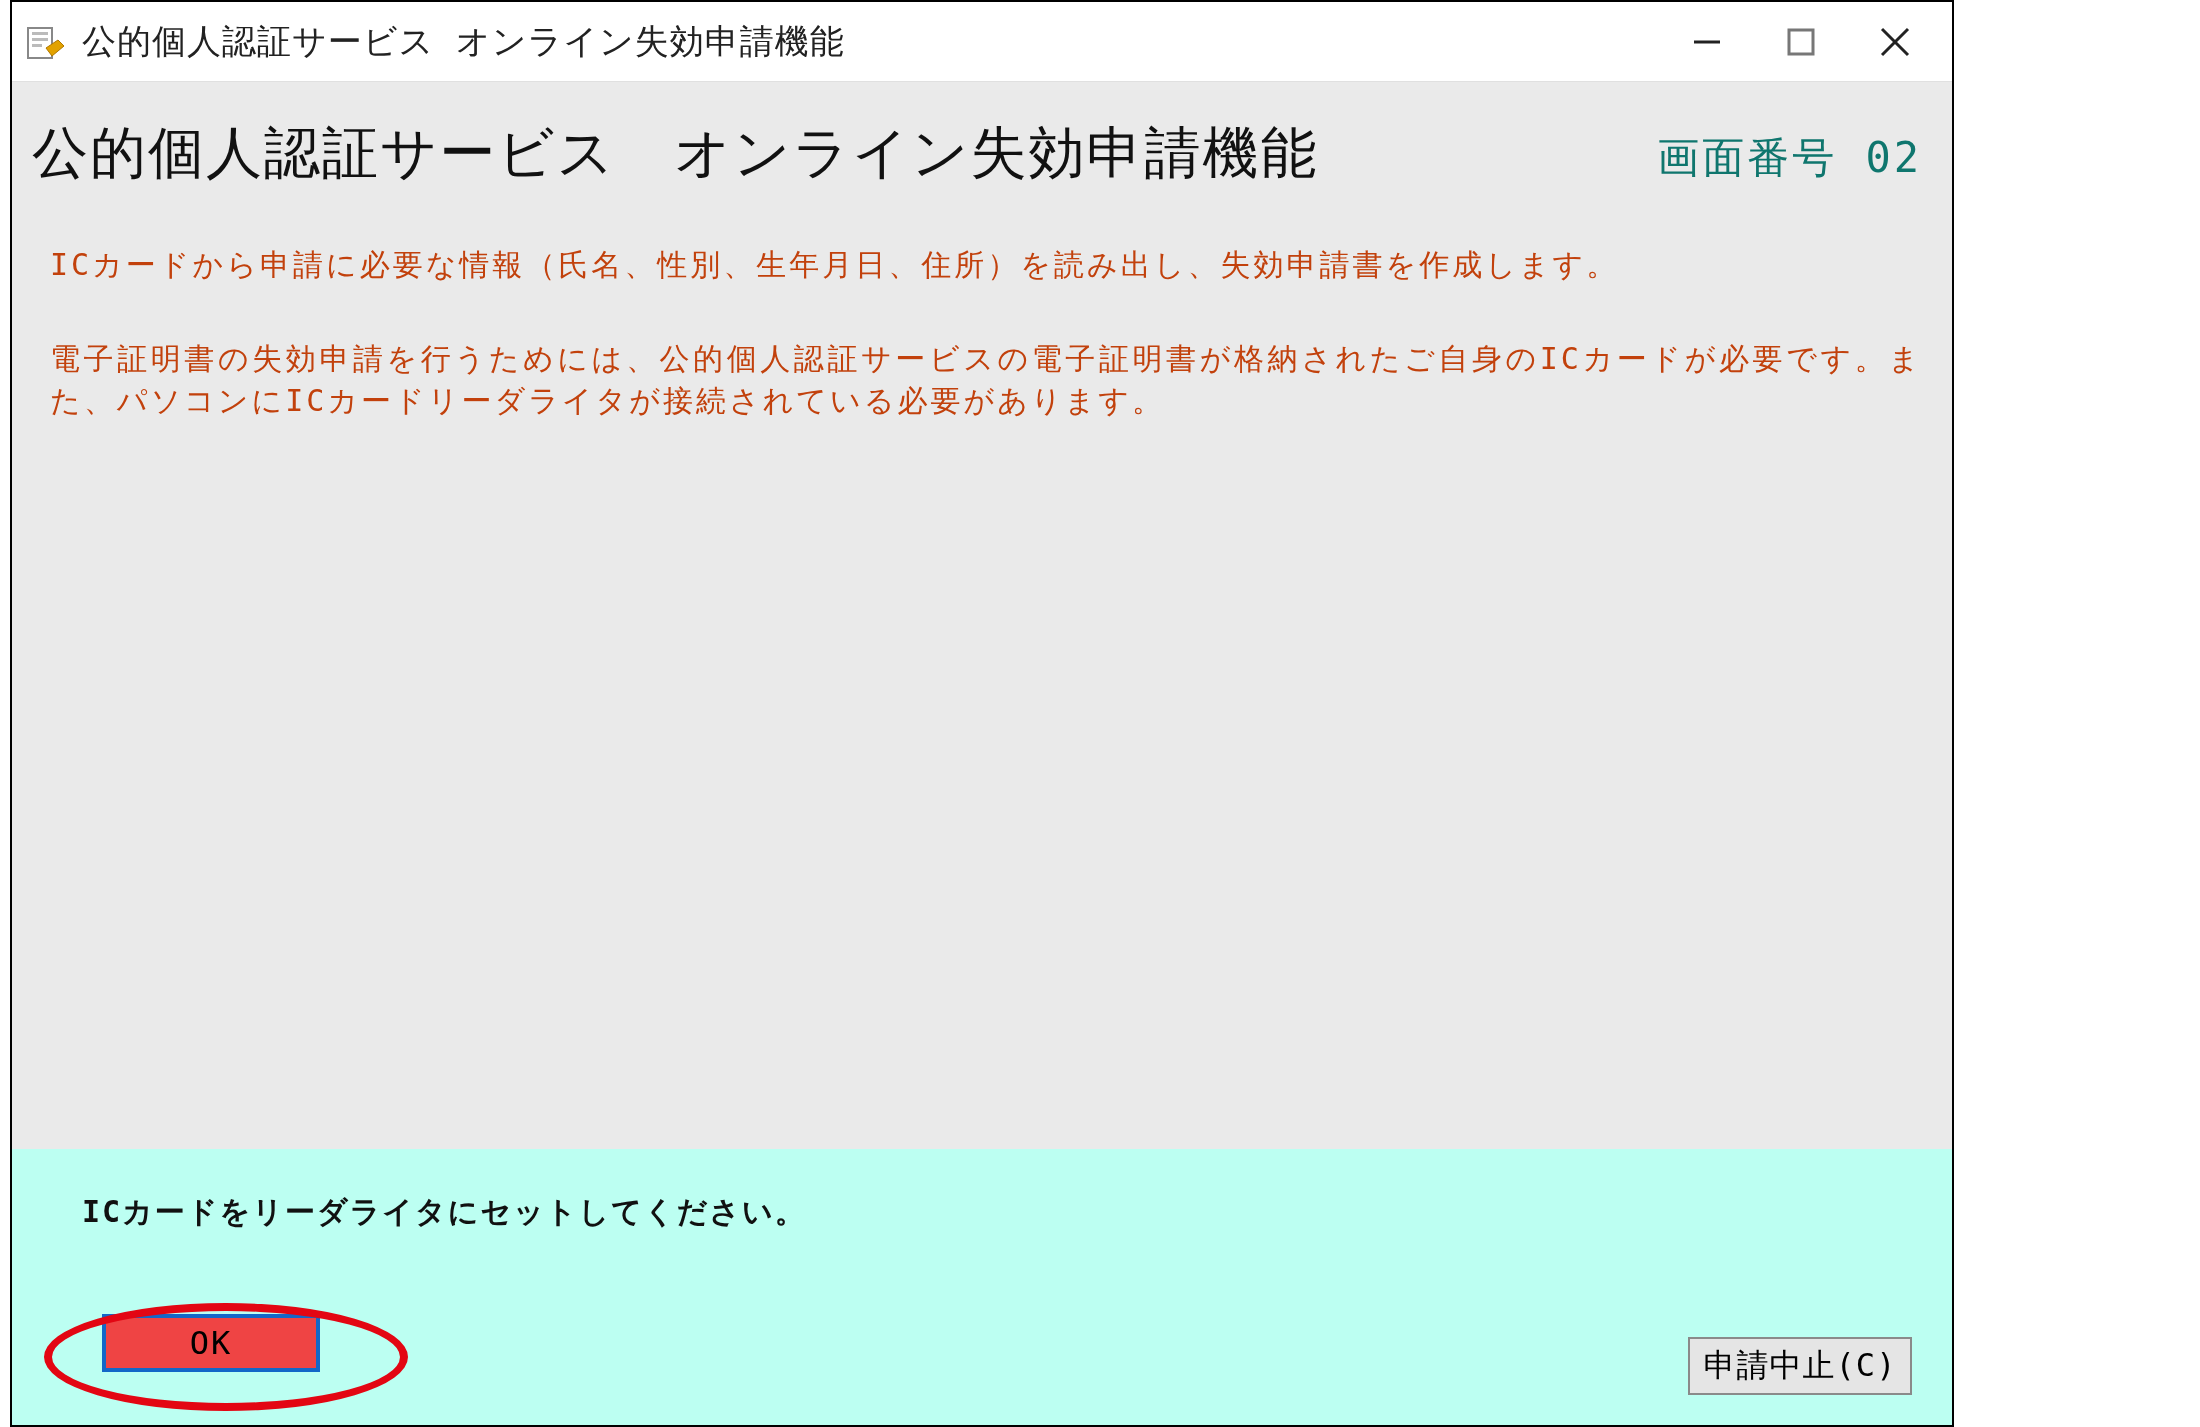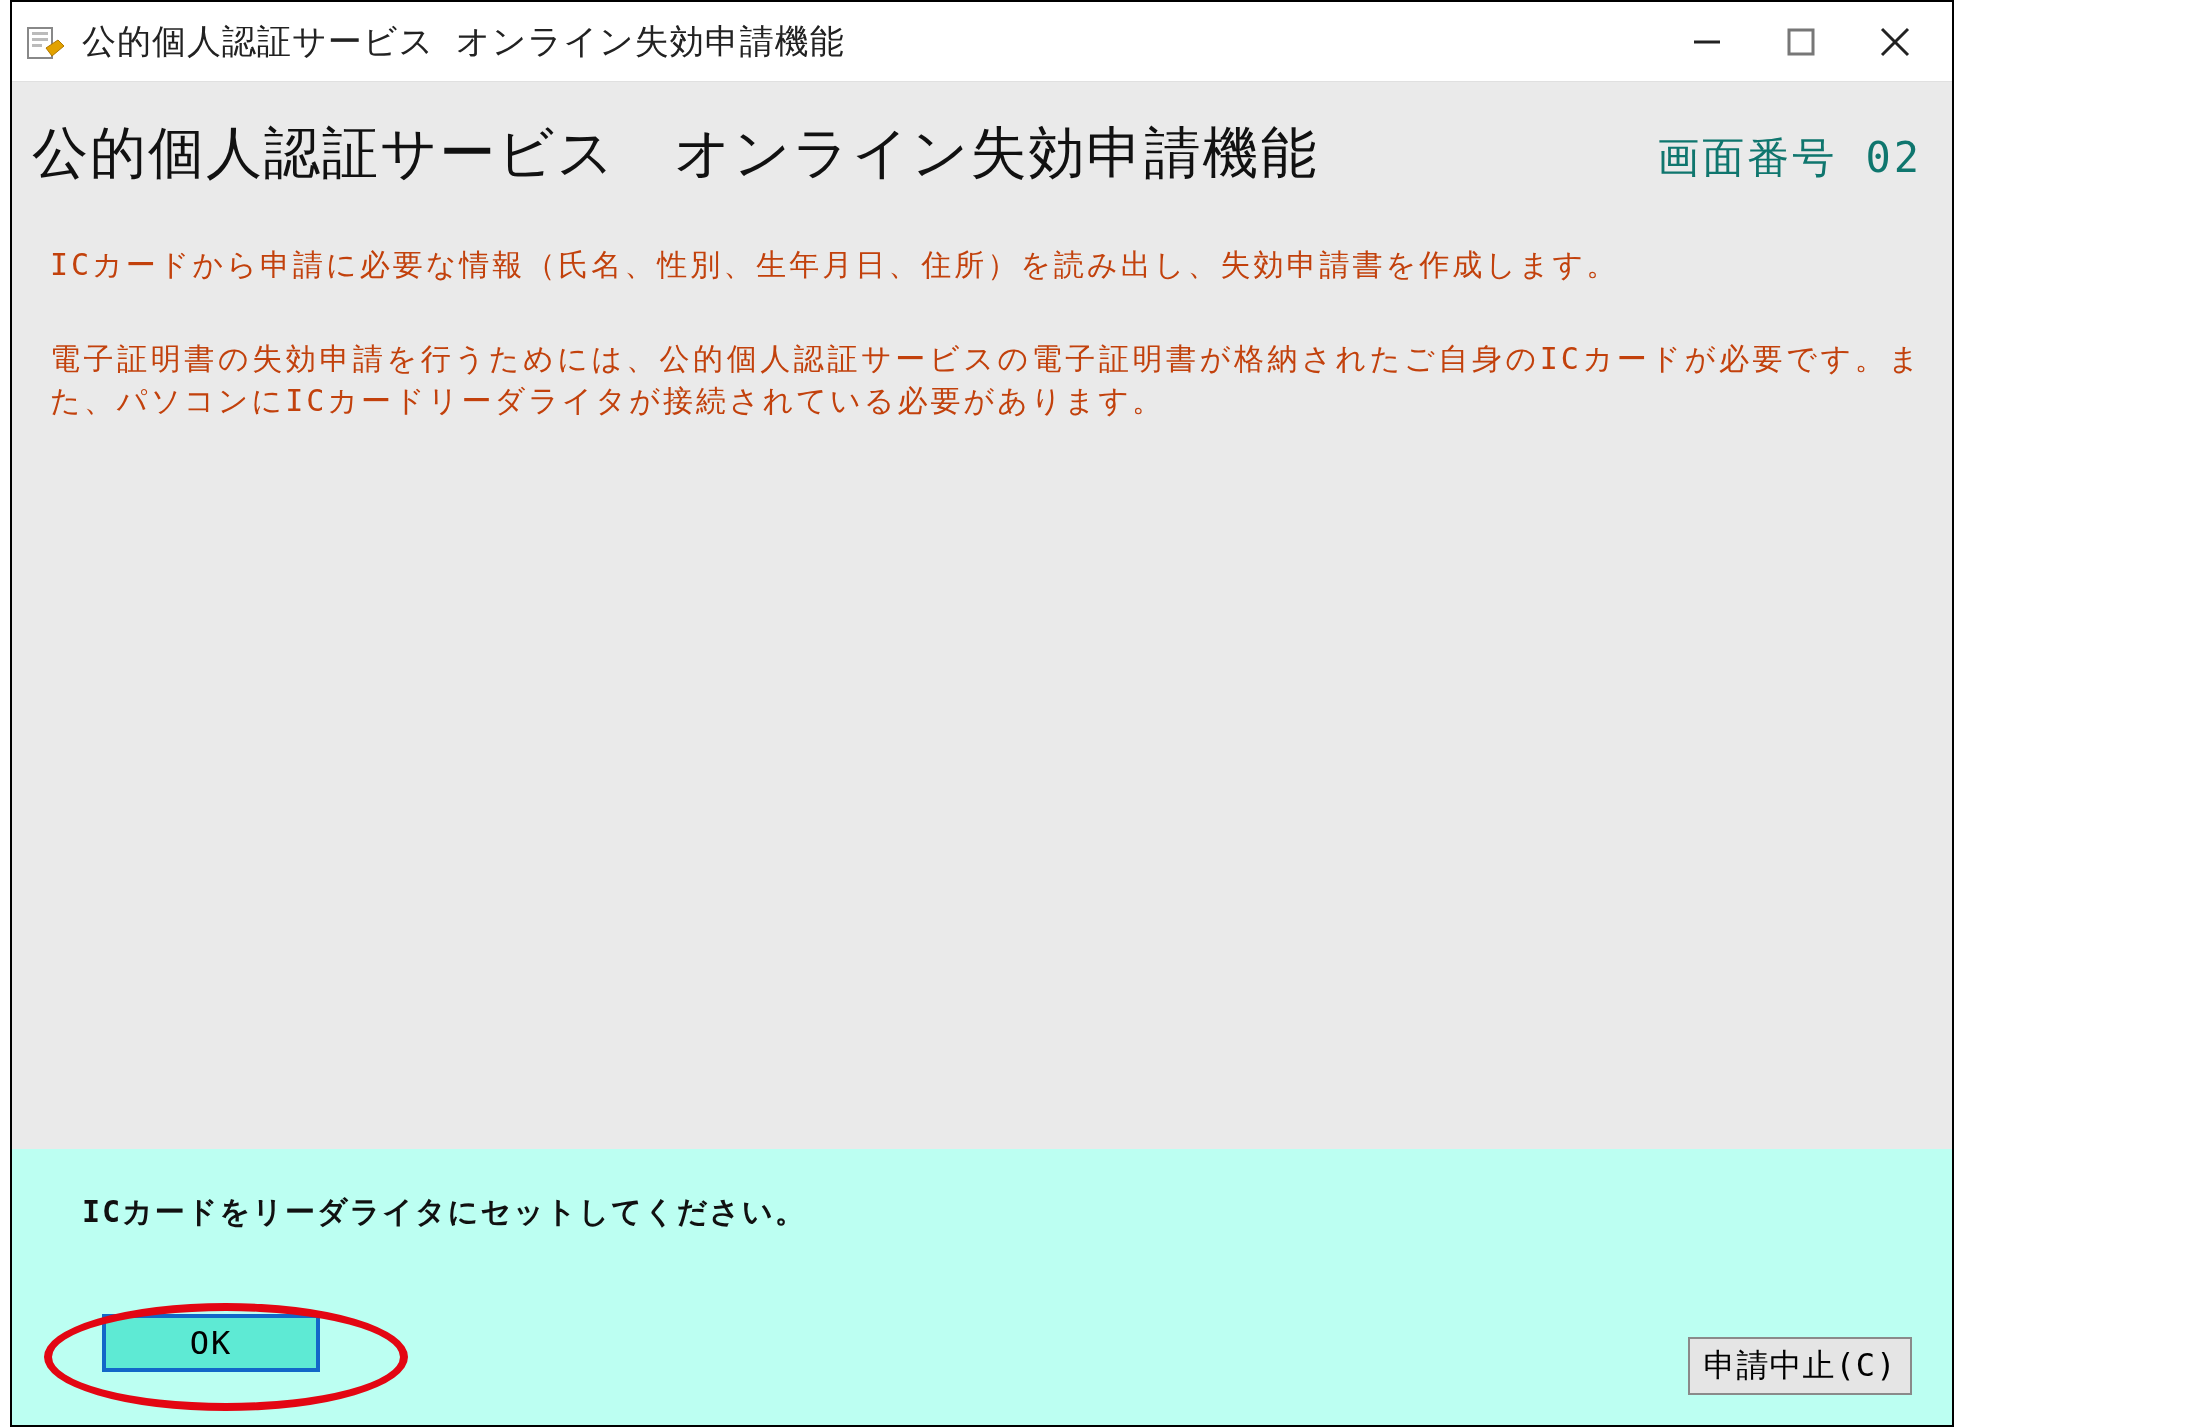--- a/index.html
+++ b/index.html
@@ -69,21 +69,21 @@
     .instruction {
       font-size:30px; color:#111; font-weight:bold; letter-spacing:2px;
     }
     .btn-row {
       position:absolute; left:0; right:0; bottom:30px;
       padding:0 40px 0 90px;
       display:flex; align-items:center; justify-content:space-between;
     }
     .ok-btn {
       width:218px; height:58px;
-      background:#5eead4;
+      background:#ef4444;
       border:4px solid #1367c8;
       font-size:32px; letter-spacing:2px;
       display:flex; align-items:center; justify-content:center;
       cursor:pointer;
     }
     .cancel-btn {
       width:224px; height:58px;
       background:#e5e5e5;
       border:2px solid #8a8a8a;
       font-size:32px; letter-spacing:1px;

